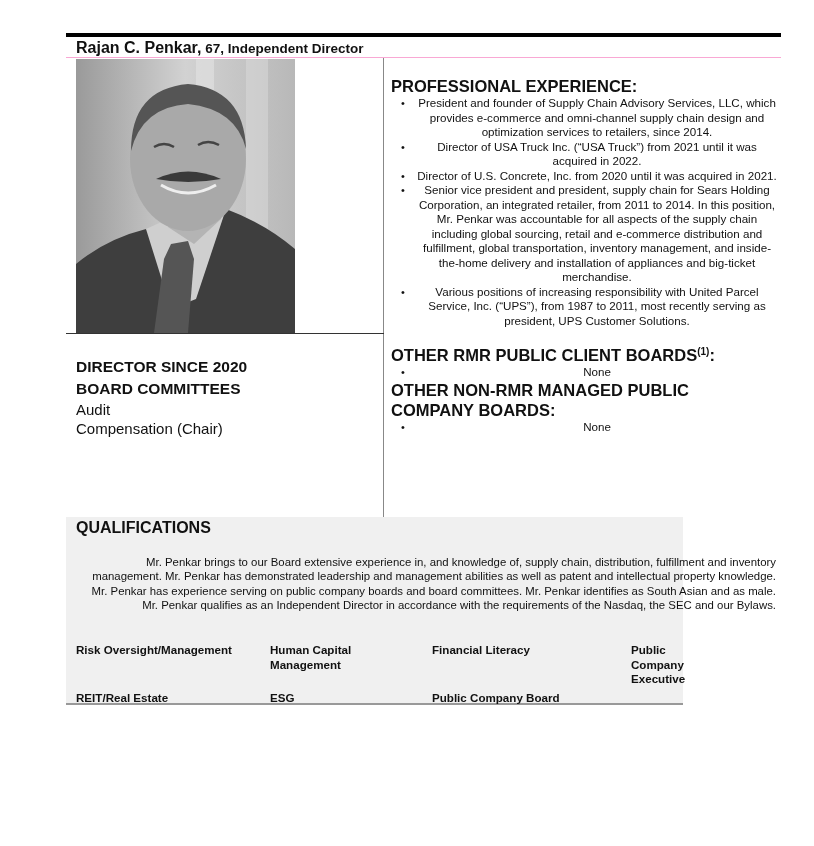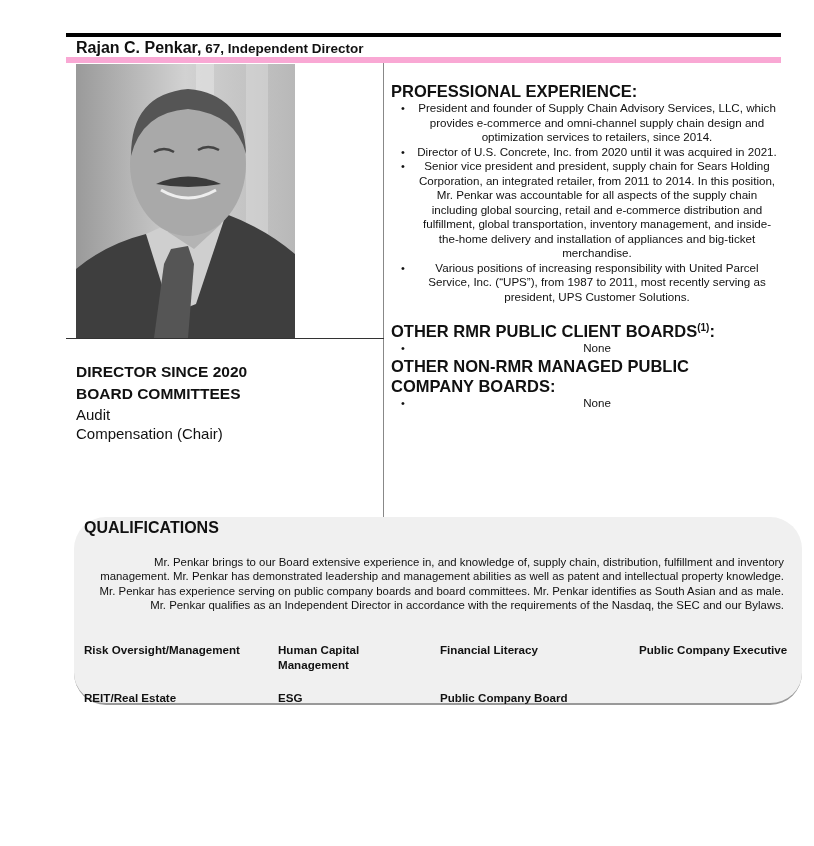--- a/index.html
+++ b/index.html
@@ -1,36 +1,36 @@
 <!DOCTYPE html>
 <html><head>
 <meta charset="utf-8">
 <style>
   html, body { margin: 0; padding: 0; background: #ffffff; }
   body { width: 814px; height: 846px; position: relative; font-family: "Liberation Sans", sans-serif; color: #111; overflow: hidden; }
   .card { position: absolute; left: 66px; top: 33px; width: 715px; }
   .topbar { height: 4px; background: #000; }
-  .title-row { height: 20px; border-bottom: 6px solid #f9a8d4; padding-left: 10px; line-height: 21px; white-space: nowrap; }
+  .title-row { height: 20px; border-bottom: 1px solid #f9a8d4; padding-left: 10px; line-height: 21px; white-space: nowrap; }
   .title-name { font-weight: bold; font-size: 16px; }
   .title-rest { font-weight: bold; font-size: 13.5px; }
   .upper { position: relative; height: 459px; }
   .left { position: absolute; left: 0; top: 0; width: 317px; height: 459px; border-right: 1px solid #888; }
   .photo { position: absolute; left: 10px; top: 1px; width: 219px; height: 274px; overflow: hidden; background: #bdbdbd; }
   .photo svg { display:block; }
   .left-divider { position: absolute; left: 0; top: 275px; width: 318px; height: 1px; background: #333; }
   .left-info { position: absolute; left: 10px; top: 277px; margin-top: 21px; }
   .h-bold { font-weight: bold; font-size: 15.5px; line-height: 22px; }
   .committee { font-size: 15px; line-height: 19px; }
   .right { position: absolute; left: 325px; top: 0; width: 388px; }
   .sec-h { font-weight: bold; font-size: 16.5px; line-height: 20px; margin: 0; }
   ul { margin: 0; padding: 0; list-style: none; }
   li { position: relative; padding-left: 24px; font-size: 11.6px; line-height: 14.5px; text-align: center; }
   li::before { content: "•"; position: absolute; left: 10px; top: 0; font-size: 11px; }
   sup { font-size: 10px; vertical-align: 6px; line-height: 0; }
-  .qual { position: absolute; left: 74px; top: 517px; width: 728px; height: 186px; background: #f0f0f0; border-bottom: 2px solid #999; border-radius: 32px; }
+  .qual { position: absolute; left: 66px; top: 517px; width: 617px; height: 186px; background: #f0f0f0; border-bottom: 2px solid #999; }
   .qual-h { position: absolute; left: 10px; top: 2px; font-weight: bold; font-size: 16px; }
   .qual-p { position: absolute; left: 10px; top: 38px; width: 700px; font-size: 11.4px; line-height: 14.3px; text-align: right; }
   .attr { position: absolute; font-weight: bold; font-size: 11.6px; line-height: 14.5px; }
 </style>
 </head>
 <body>
 
 <div class="card">
   <div class="topbar"></div>
   <div class="title-row">
@@ -77,20 +77,21 @@
         <div class="h-bold">BOARD COMMITTEES</div>
         <div class="committee">Audit</div>
         <div class="committee">Compensation (Chair)</div>
       </div>
     </div>
 
     <div class="right">
       <div class="sec-h" style="margin-top:18px;">PROFESSIONAL EXPERIENCE:</div>
       <ul>
         <li>President and founder of Supply Chain Advisory Services, LLC, which provides e-commerce and omni-channel supply chain design and optimization services to retailers, since 2014.</li>
+        <li>Director of USA Truck Inc. (“USA Truck”) from 2021 until it was acquired in 2022.</li>
         <li>Director of U.S. Concrete, Inc. from 2020 until it was acquired in 2021.</li>
         <li>Senior vice president and president, supply chain for Sears Holding Corporation, an integrated retailer, from 2011 to 2014. In this position, Mr. Penkar was accountable for all aspects of the supply chain including global sourcing, retail and e-commerce distribution and fulfillment, global transportation, inventory management, and inside-the-home delivery and installation of appliances and big-ticket merchandise.</li>
         <li>Various positions of increasing responsibility with United Parcel Service, Inc. (“UPS”), from 1987 to 2011, most recently serving as president, UPS Customer Solutions.</li>
       </ul>
 
       <div class="sec-h" style="margin-top:17px;"><span>OTHER RMR PUBLIC CLIENT BOARDS</span><sup>(1)</sup><span>:</span></div>
       <ul>
         <li>None</li>
       </ul>
 

